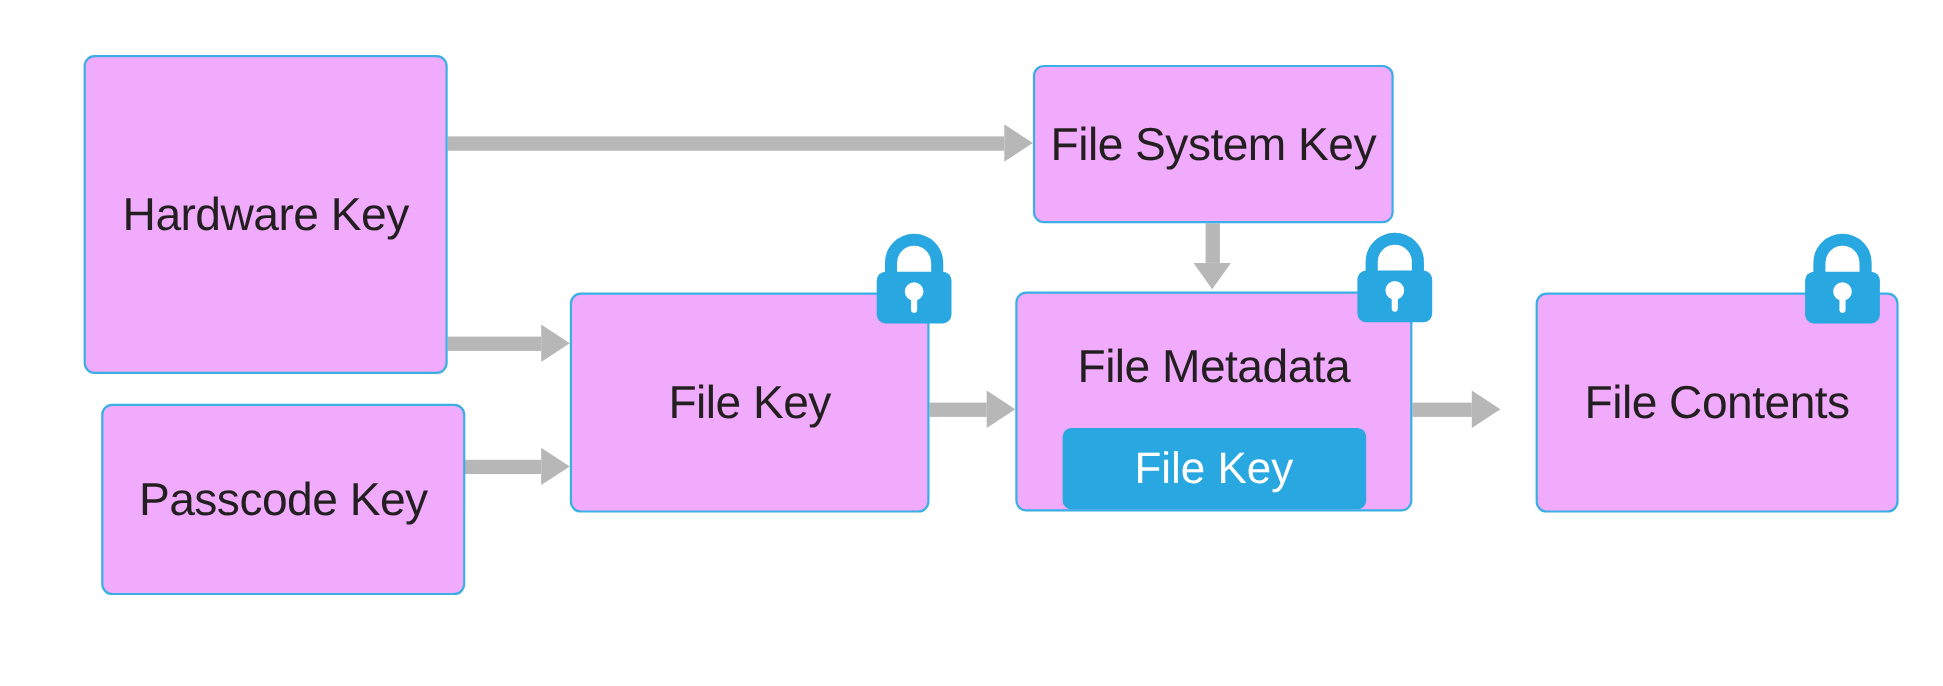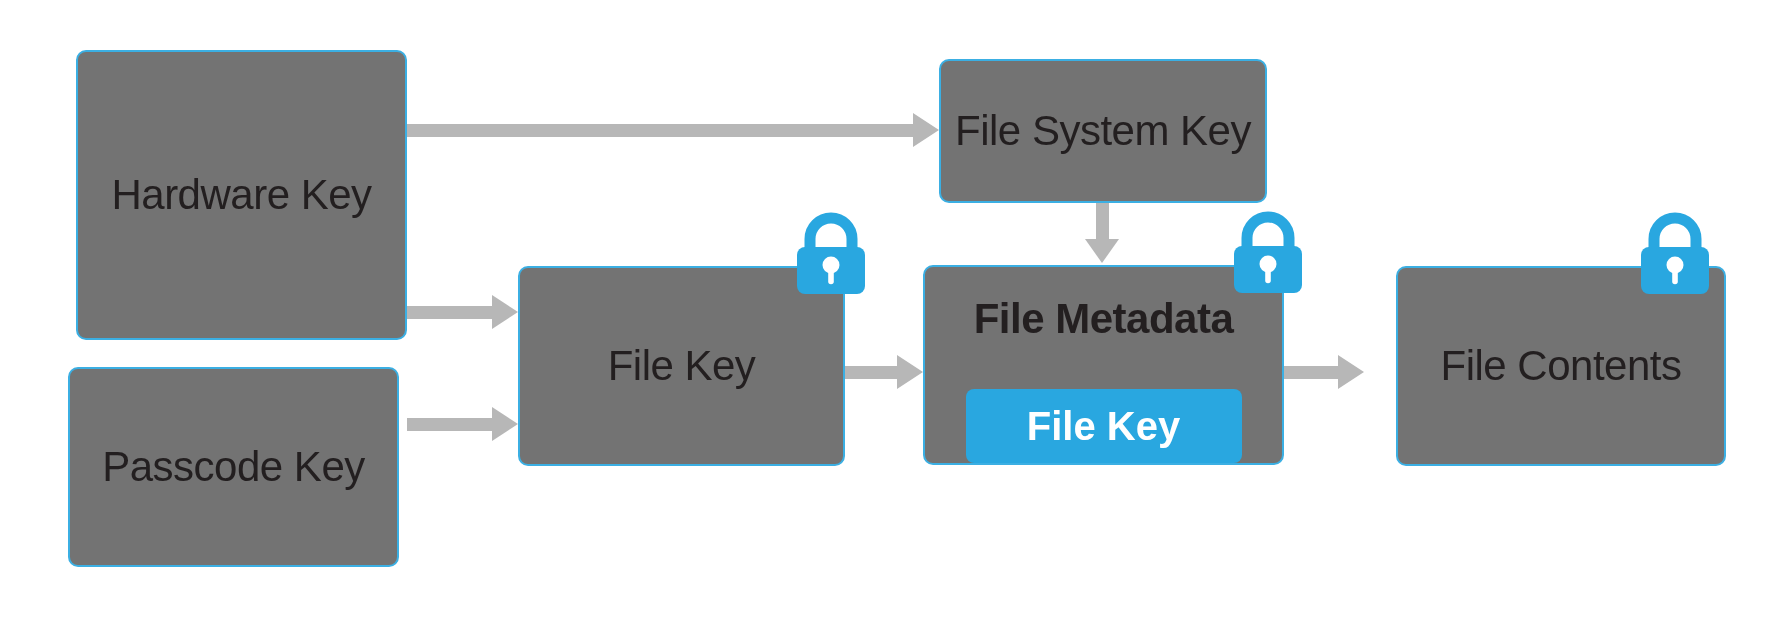--- a/index.html
+++ b/index.html
@@ -8,40 +8,40 @@
     width: 1766px;
     height: 624px;
     background: #ffffff;
     font-family: "Liberation Sans", "DejaVu Sans", sans-serif;
     overflow: hidden;
   }
 
   
   .node {
     position: absolute;
-    background: #737373;
+    background: #f0abfc;
     border: 2px solid #3bafe3;
     border-radius: 10px;
     box-sizing: border-box;
     display: flex;
     align-items: center;
     justify-content: center;
   }
   .node .label {
     color: #231f20;
     font-size: 42px;
     letter-spacing: -0.5px;
     white-space: nowrap;
   }
   #n-hardware   { left: 76px;   top: 50px;  width: 331px; height: 290px; }
-  #n-passcode   { left: 68px;   top: 367px; width: 331px; height: 200px; }
+  #n-passcode   { left: 92px;   top: 367px; width: 331px; height: 174px; }
   #n-classkey   { left: 518px;  top: 266px; width: 327px; height: 200px; }
   #n-fsk        { left: 939px;  top: 59px;  width: 328px; height: 144px; }
   #n-metadata   { left: 923px;  top: 265px; width: 361px; height: 200px;
-                  flex-direction: column; justify-content: space-between; padding-top: 20px; font-weight: bold; }
+                  flex-direction: column; justify-content: flex-end; padding-top: 20px; }
   #n-contents   { left: 1364px; top: 266px; width: 330px; height: 200px; margin-left: 32px; }
 
   #n-metadata .label { line-height: 64px; height: 64px; }
   .filekey {
     margin-top: 24px;
     width: 276px;
     height: 74px;
     background: #29a7e0;
     border-radius: 8px;
     color: #ffffff;

